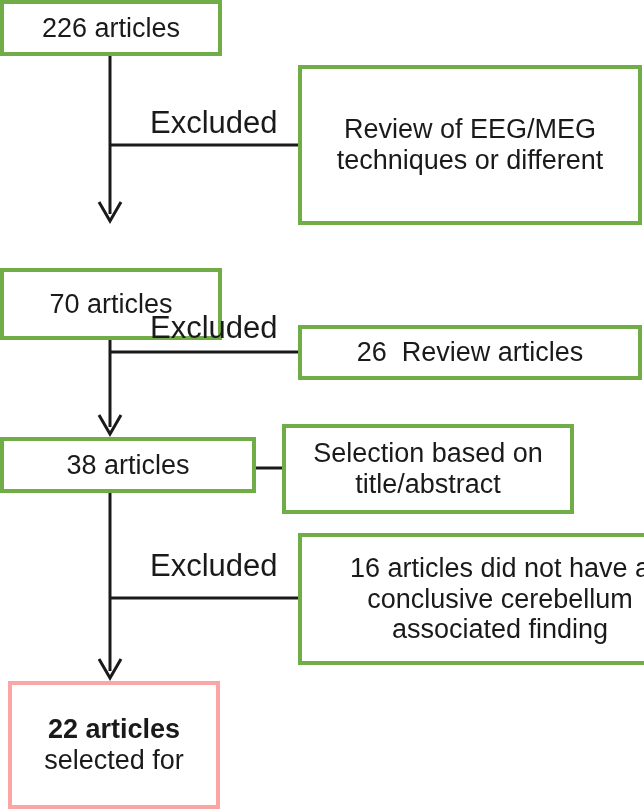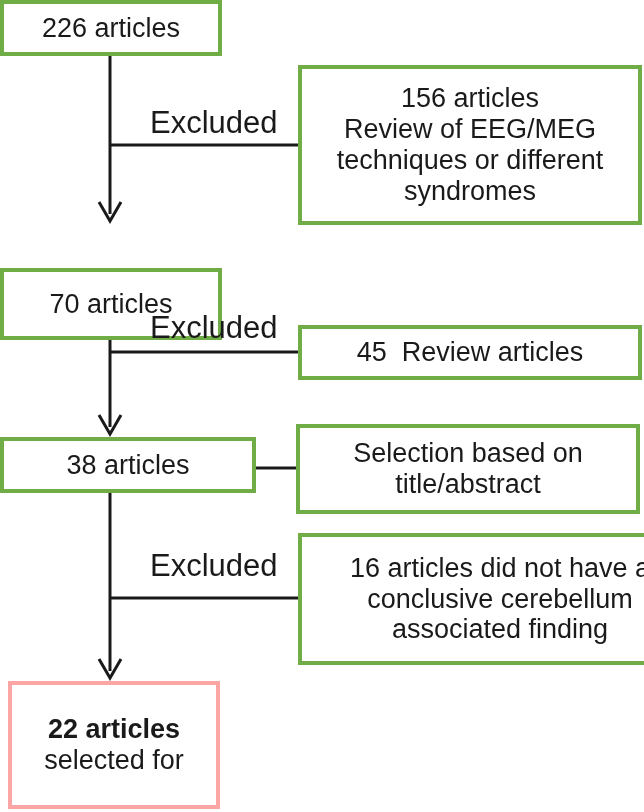--- a/index.html
+++ b/index.html
@@ -41,21 +41,21 @@
 
   
   #box-226 { left: 0px;   top: 0px;   width: 222px; height: 56px; }
   #box-70  { left: 0px;   top: 224px; width: 222px; height: 72px; margin-top: 44px; }
   #box-38  { left: 0px;   top: 437px; width: 256px; height: 56px; }
   #box-22  { left: 8px;   top: 681px; width: 212px; height: 128px; }
 
   
   #box-156 { left: 298px; top: 65px;  width: 344px; height: 160px; }
   #box-32  { left: 298px; top: 325px; width: 344px; height: 55px; }
-  #box-sel { left: 296px; top: 424px; width: 344px; height: 90px; }
+  #box-sel { left: 282px; top: 424px; width: 292px; height: 90px; }
   #box-16  { left: 298px; top: 533px; width: 404px; height: 132px; }
 
   .edge-label {
     position: absolute;
     font-size: 31px;
     color: #1a1a1a;
     white-space: nowrap;
   }
   #label-excluded-1 { left: 150px; top: 105px; }
   #label-excluded-2 { left: 150px; top: 310px; }
@@ -104,28 +104,26 @@
   <div class="node node-green" id="box-38">
     <span class="line count-line">38 articles</span>
   </div>
 
   <div class="node node-orange" id="box-22">
     <span class="line bold-line">22 articles</span>
     <span class="line body-line">selected for</span>
   </div>
 
   <div class="node node-green" id="box-156">
-    <span class="line body-line">156 articles</span>
     <span class="line body-line">Review of EEG/MEG</span>
     <span class="line body-line">techniques or different</span>
-    <span class="line body-line">syndromes</span>
   </div>
 
   <div class="node node-green" id="box-32">
-    <span class="line body-line">45  Review articles</span>
+    <span class="line body-line">26  Review articles</span>
   </div>
 
   <div class="node node-green" id="box-sel">
     <span class="line body-line">Selection based on</span>
     <span class="line body-line">title/abstract</span>
   </div>
 
   <div class="node node-green" id="box-16">
     <span class="line body-line">16 articles did not have a</span>
     <span class="line body-line">conclusive cerebellum</span>

